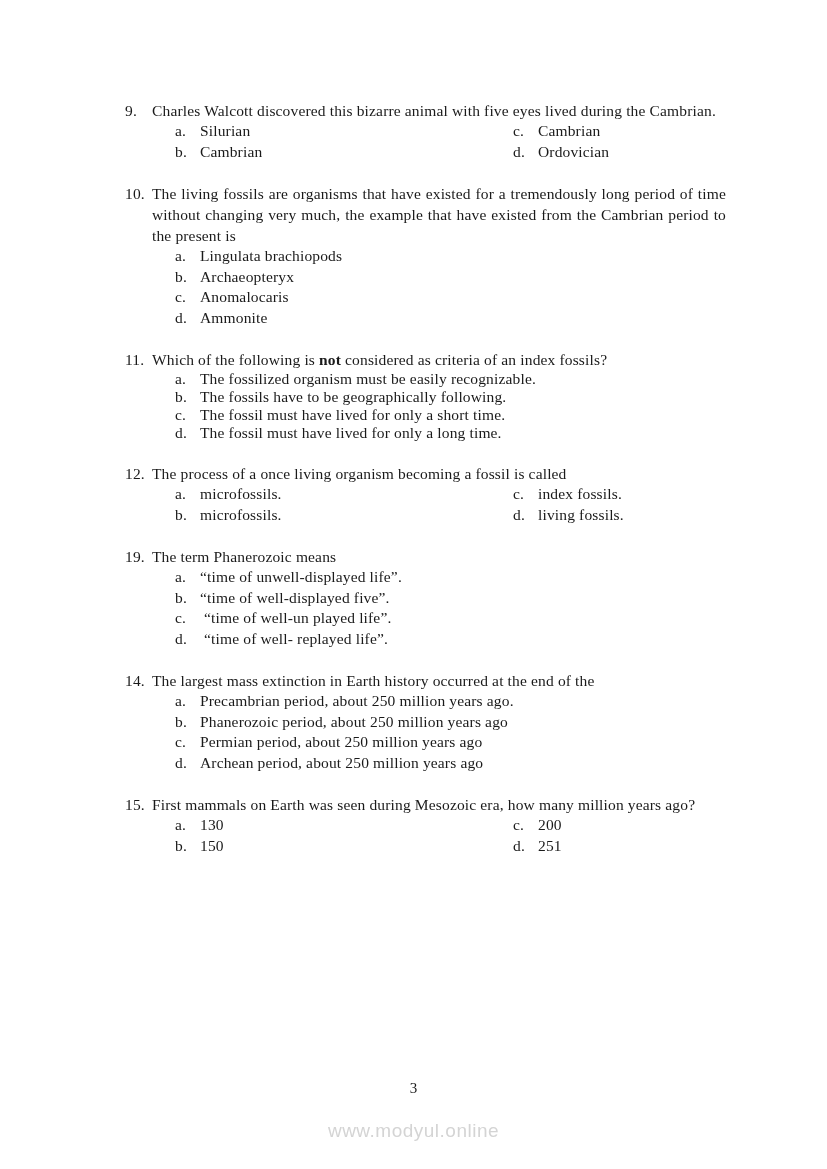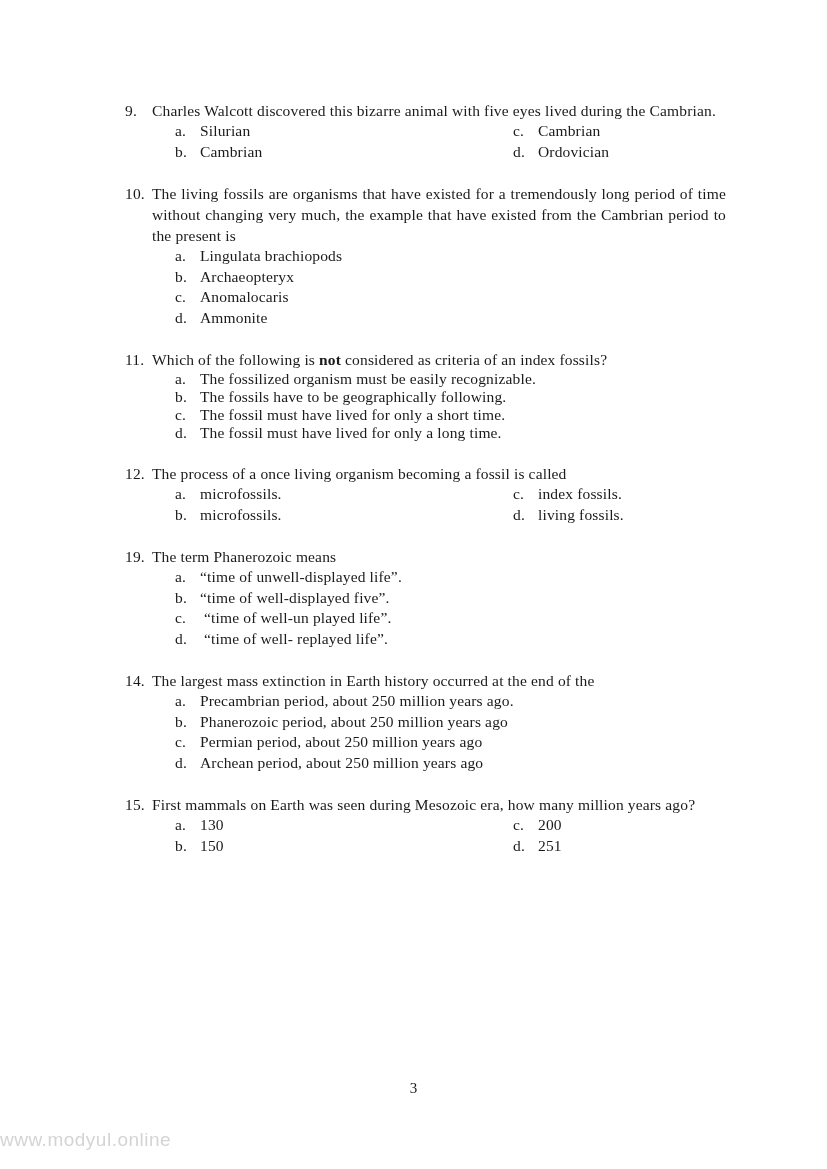--- a/index.html
+++ b/index.html
@@ -58,26 +58,25 @@
     width: 100%;
     text-align: center;
     font-size: 15px;
     color: #1a1a1a;
   }
   .watermark {
     position: absolute;
     top: 1120px;
     left: 0;
     width: 100%;
-    text-align: left;
+    text-align: center;
     font-family: "Liberation Sans", "DejaVu Sans", sans-serif;
     font-size: 19px;
     color: #d4d4d4;
     letter-spacing: 0.5px;
-    margin-top: 9px;
   }
 </style>
 </head>
 <body>
 
 <div class="page">
   <div class="questions" id="questions">
       <div class="question">
         <div class="qnum">9.</div>
         <div class="qbody">

